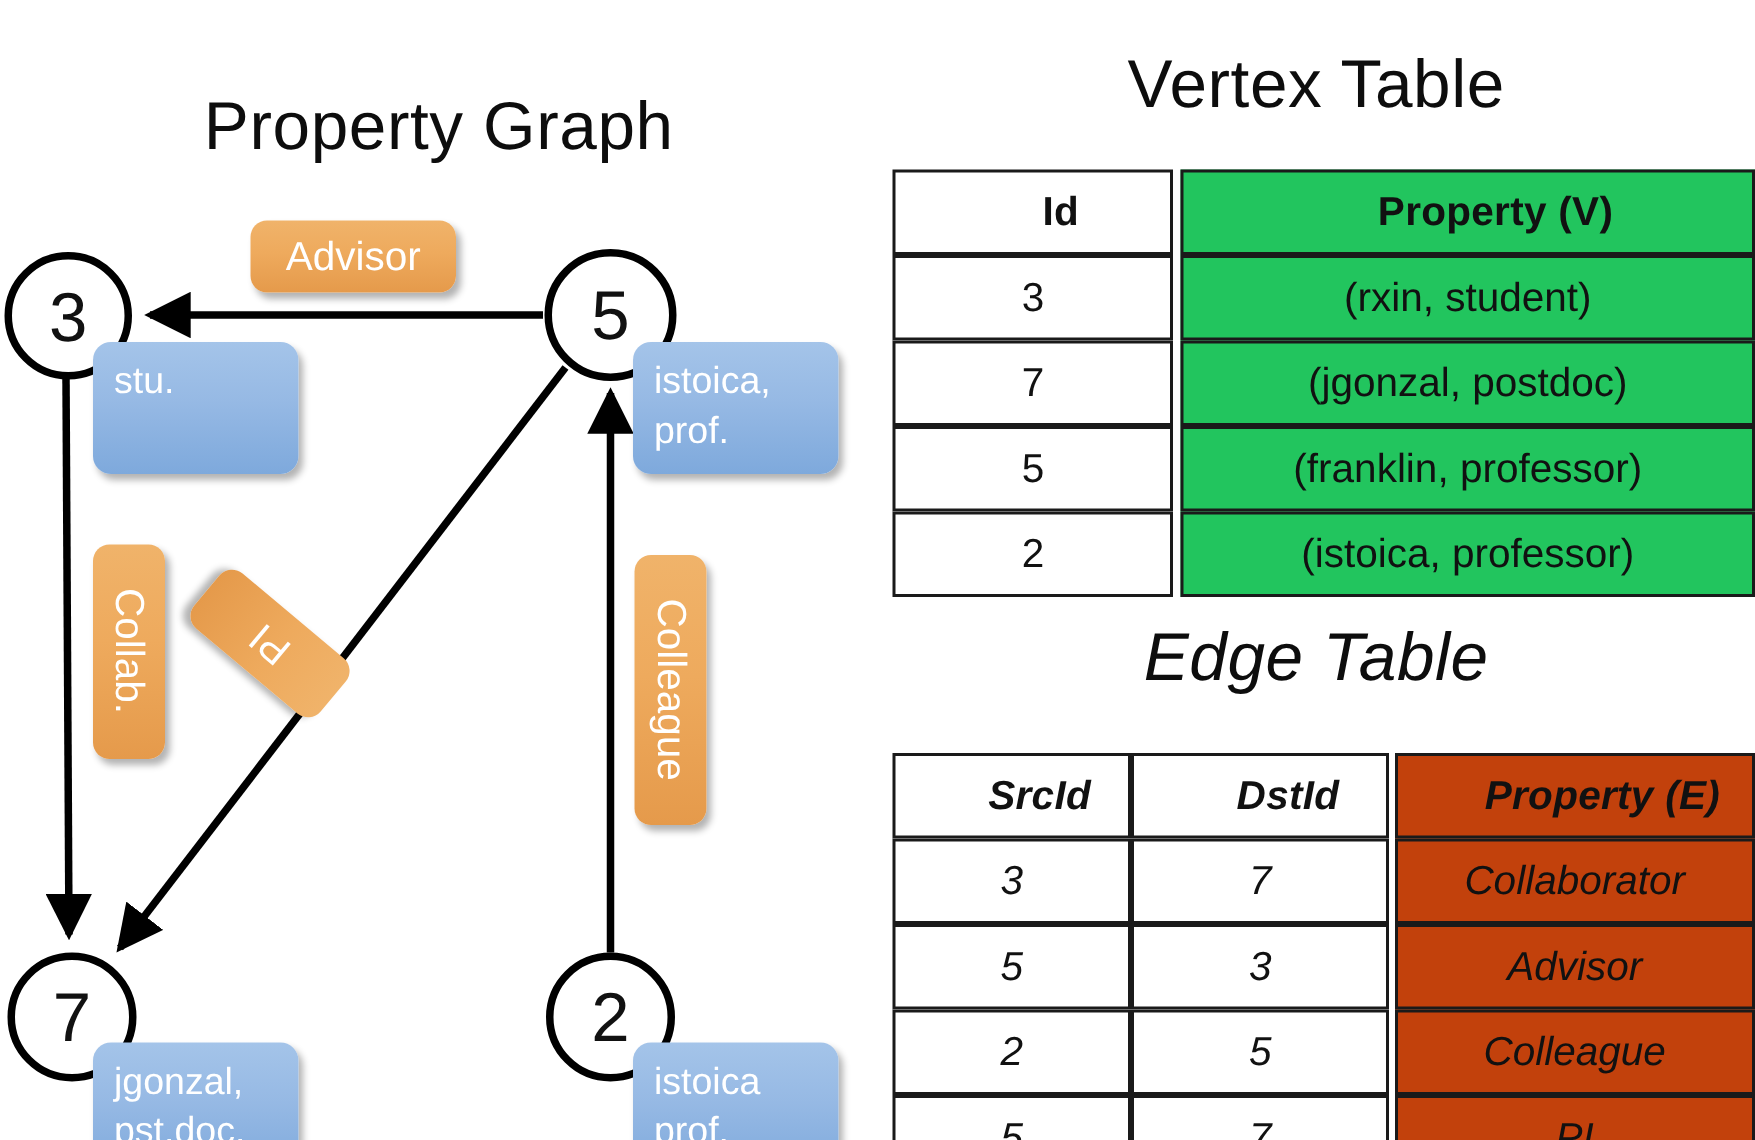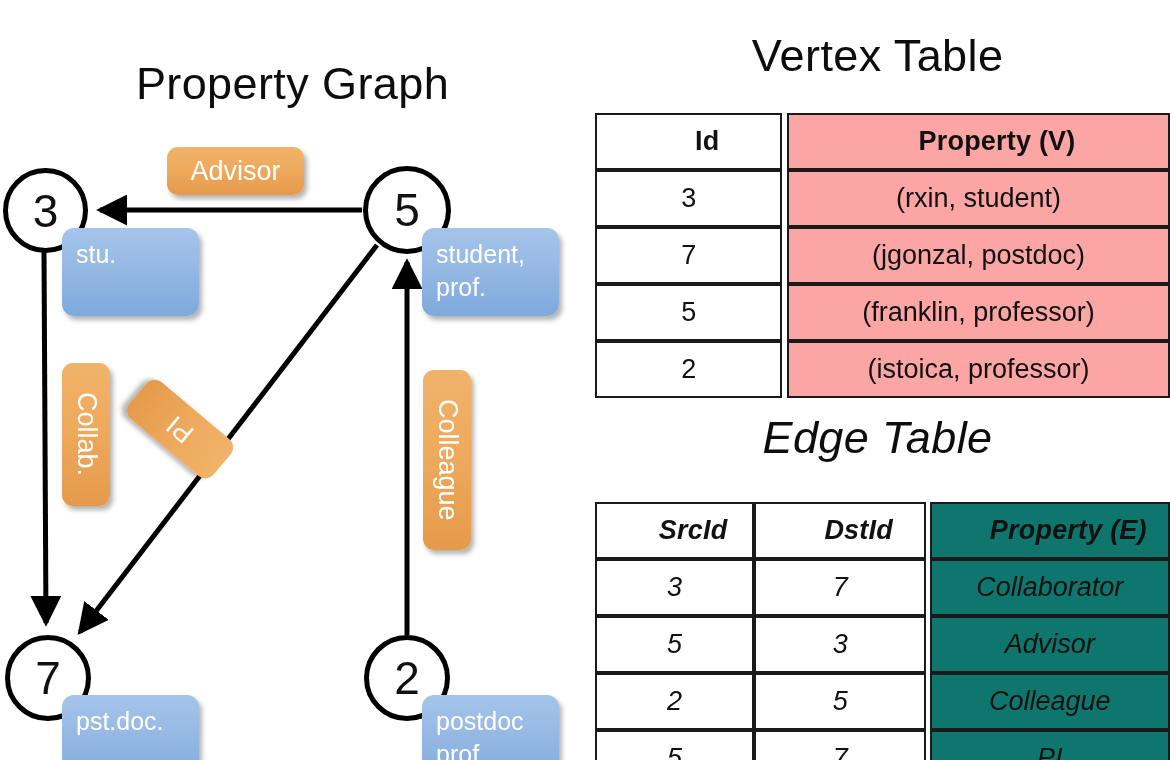--- a/index.html
+++ b/index.html
@@ -108,22 +108,22 @@
     font-weight: 300;
     font-size: 27px;
     color: #111111;
     padding: 0;
     height: 53px;
     vertical-align: middle;
     background: #ffffff;
     white-space: nowrap;
   }
   .tbl td.hdr { font-weight: 700; letter-spacing: 0.2px; padding-left: 37px; }
-  .tbl td.blue { background: #fca5a5; }
-  .tbl td.tan  { background: #0f766e; }
+  .tbl td.blue { background: #22c55e; }
+  .tbl td.tan  { background: #c2410c; }
   .tbl td.gapcol {
     border: none;
     width: 6px;
     background: #ffffff;
     padding: 0;
   }
 </style>
 </head>
 <body>
 
@@ -157,28 +157,29 @@
     <span>7</span>
   </div>
   <div class="node" style="left:364px; top:595px; width:86px; height:86px;">
     <span>2</span>
   </div>
 
   <div class="prop-box" style="left:62px; top:188px; width:137px; height:88px;">
     <span>stu.</span>
   </div>
   <div class="prop-box" style="left:422px; top:188px; width:137px; height:88px;">
-    <span>student,</span>
+    <span>istoica,</span>
     <span>prof.</span>
   </div>
   <div class="prop-box" style="left:62px; top:655px; width:137px; height:88px;">
+    <span>jgonzal,</span>
     <span>pst.doc.</span>
   </div>
   <div class="prop-box" style="left:422px; top:655px; width:137px; height:88px;">
-    <span>postdoc</span>
+    <span>istoica</span>
     <span>prof.</span>
   </div>
 
   <div class="edge-label" style="left:167px; top:107px; width:137px; height:48px;">
     <span>Advisor</span>
   </div>
 
   <div class="edge-label vert" style="left:62px; top:323px; width:48px; height:143px;">
     <span>Collab.</span>
   </div>

